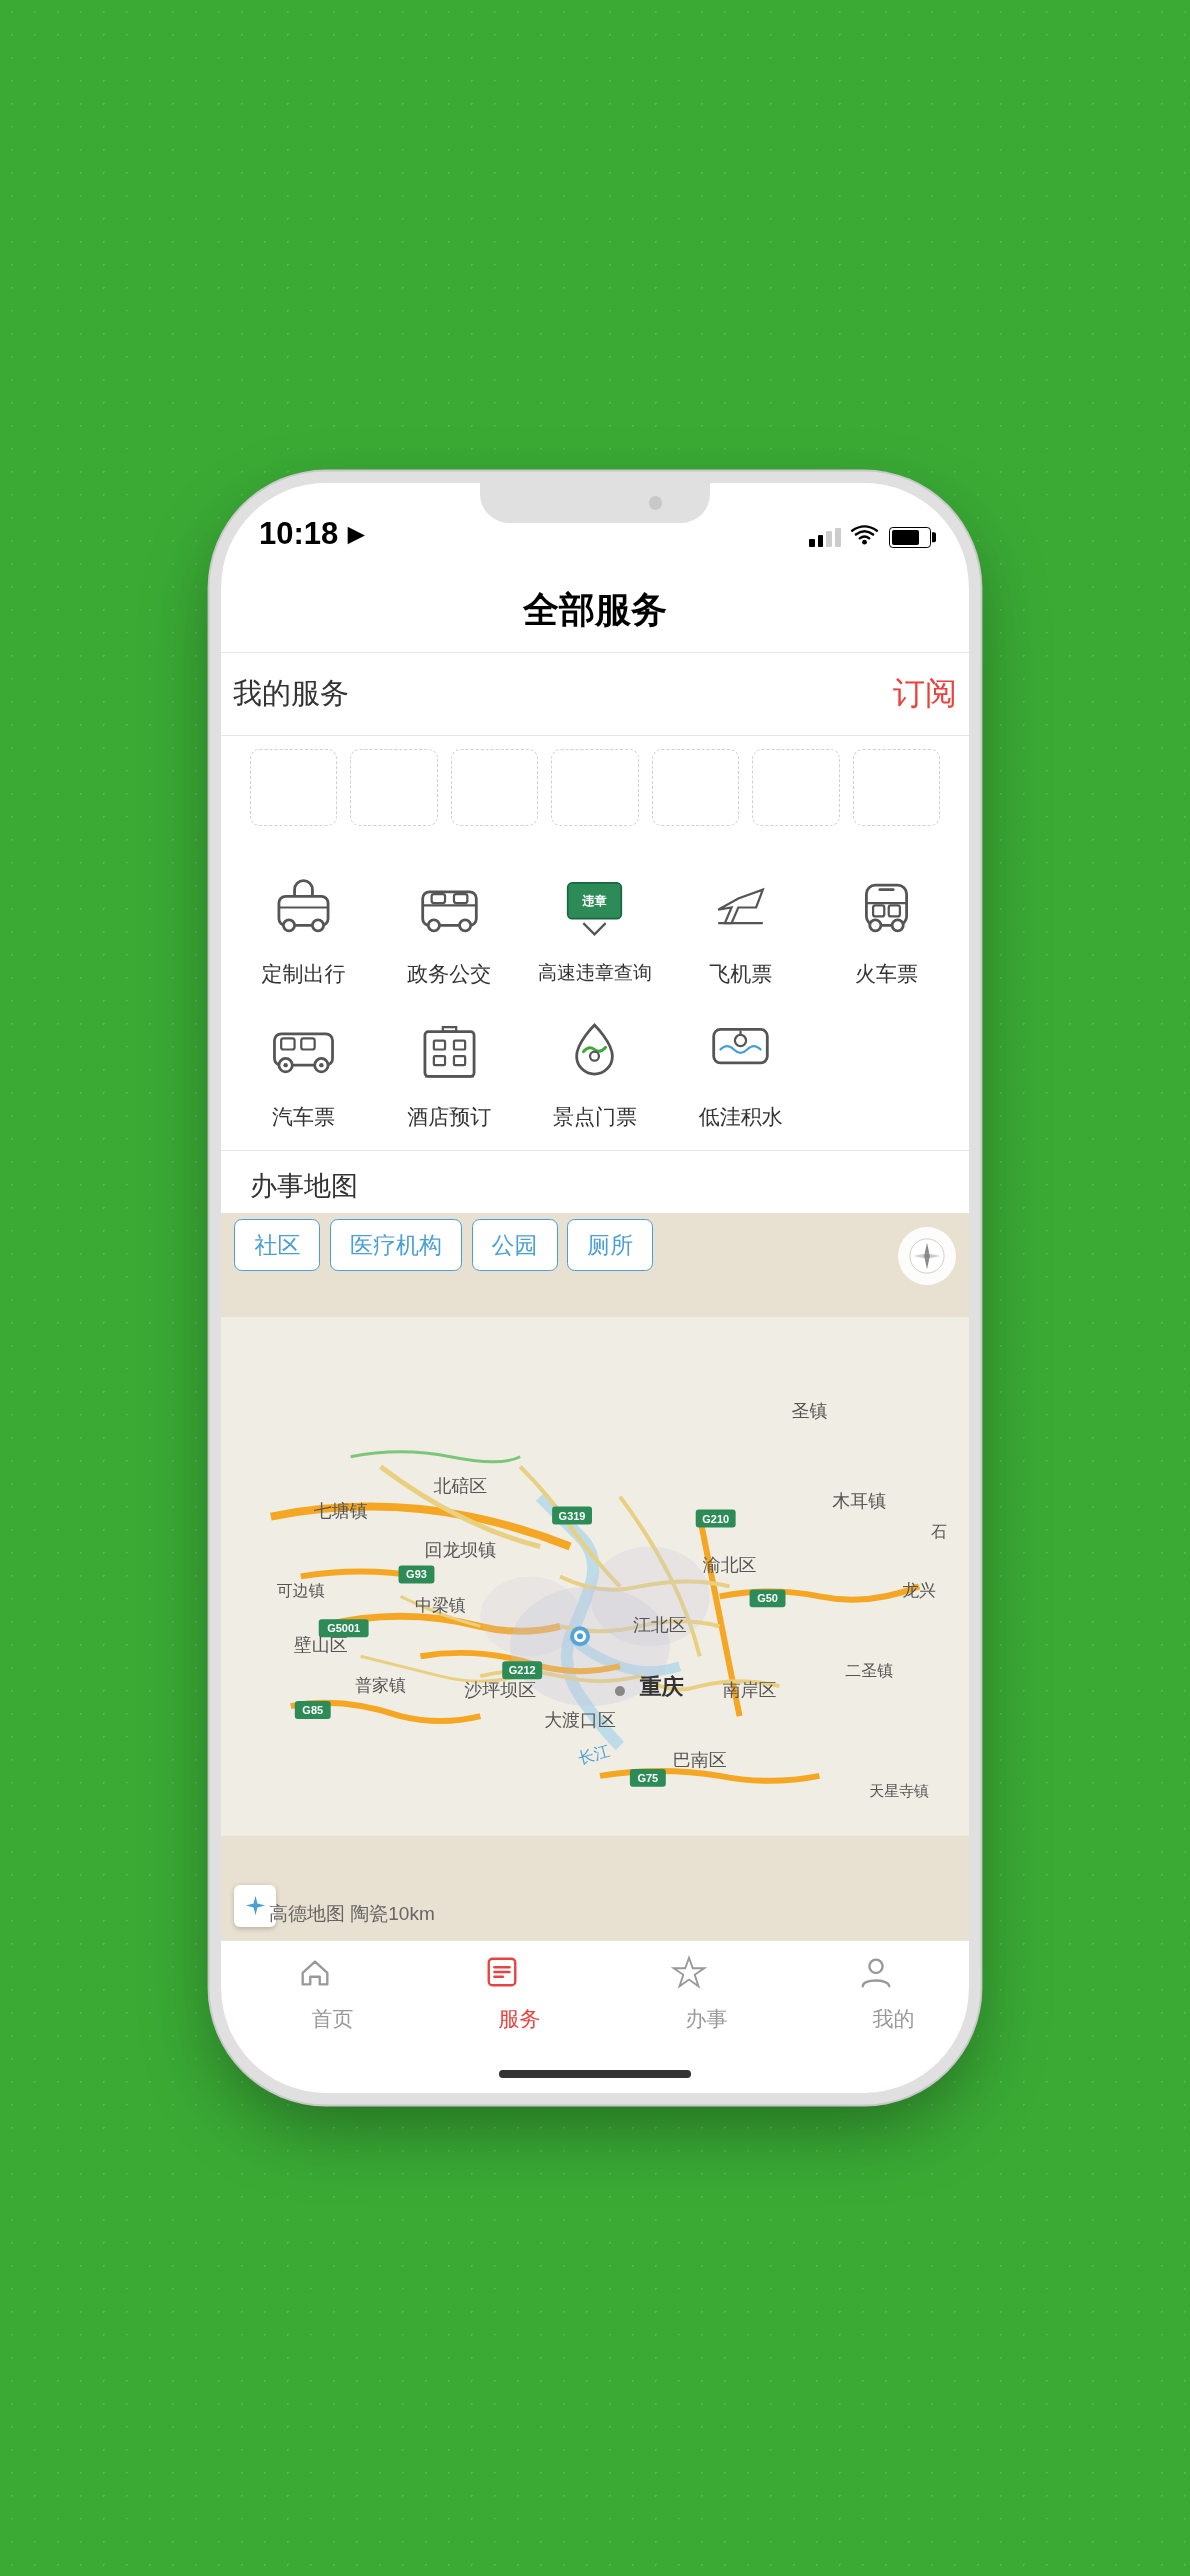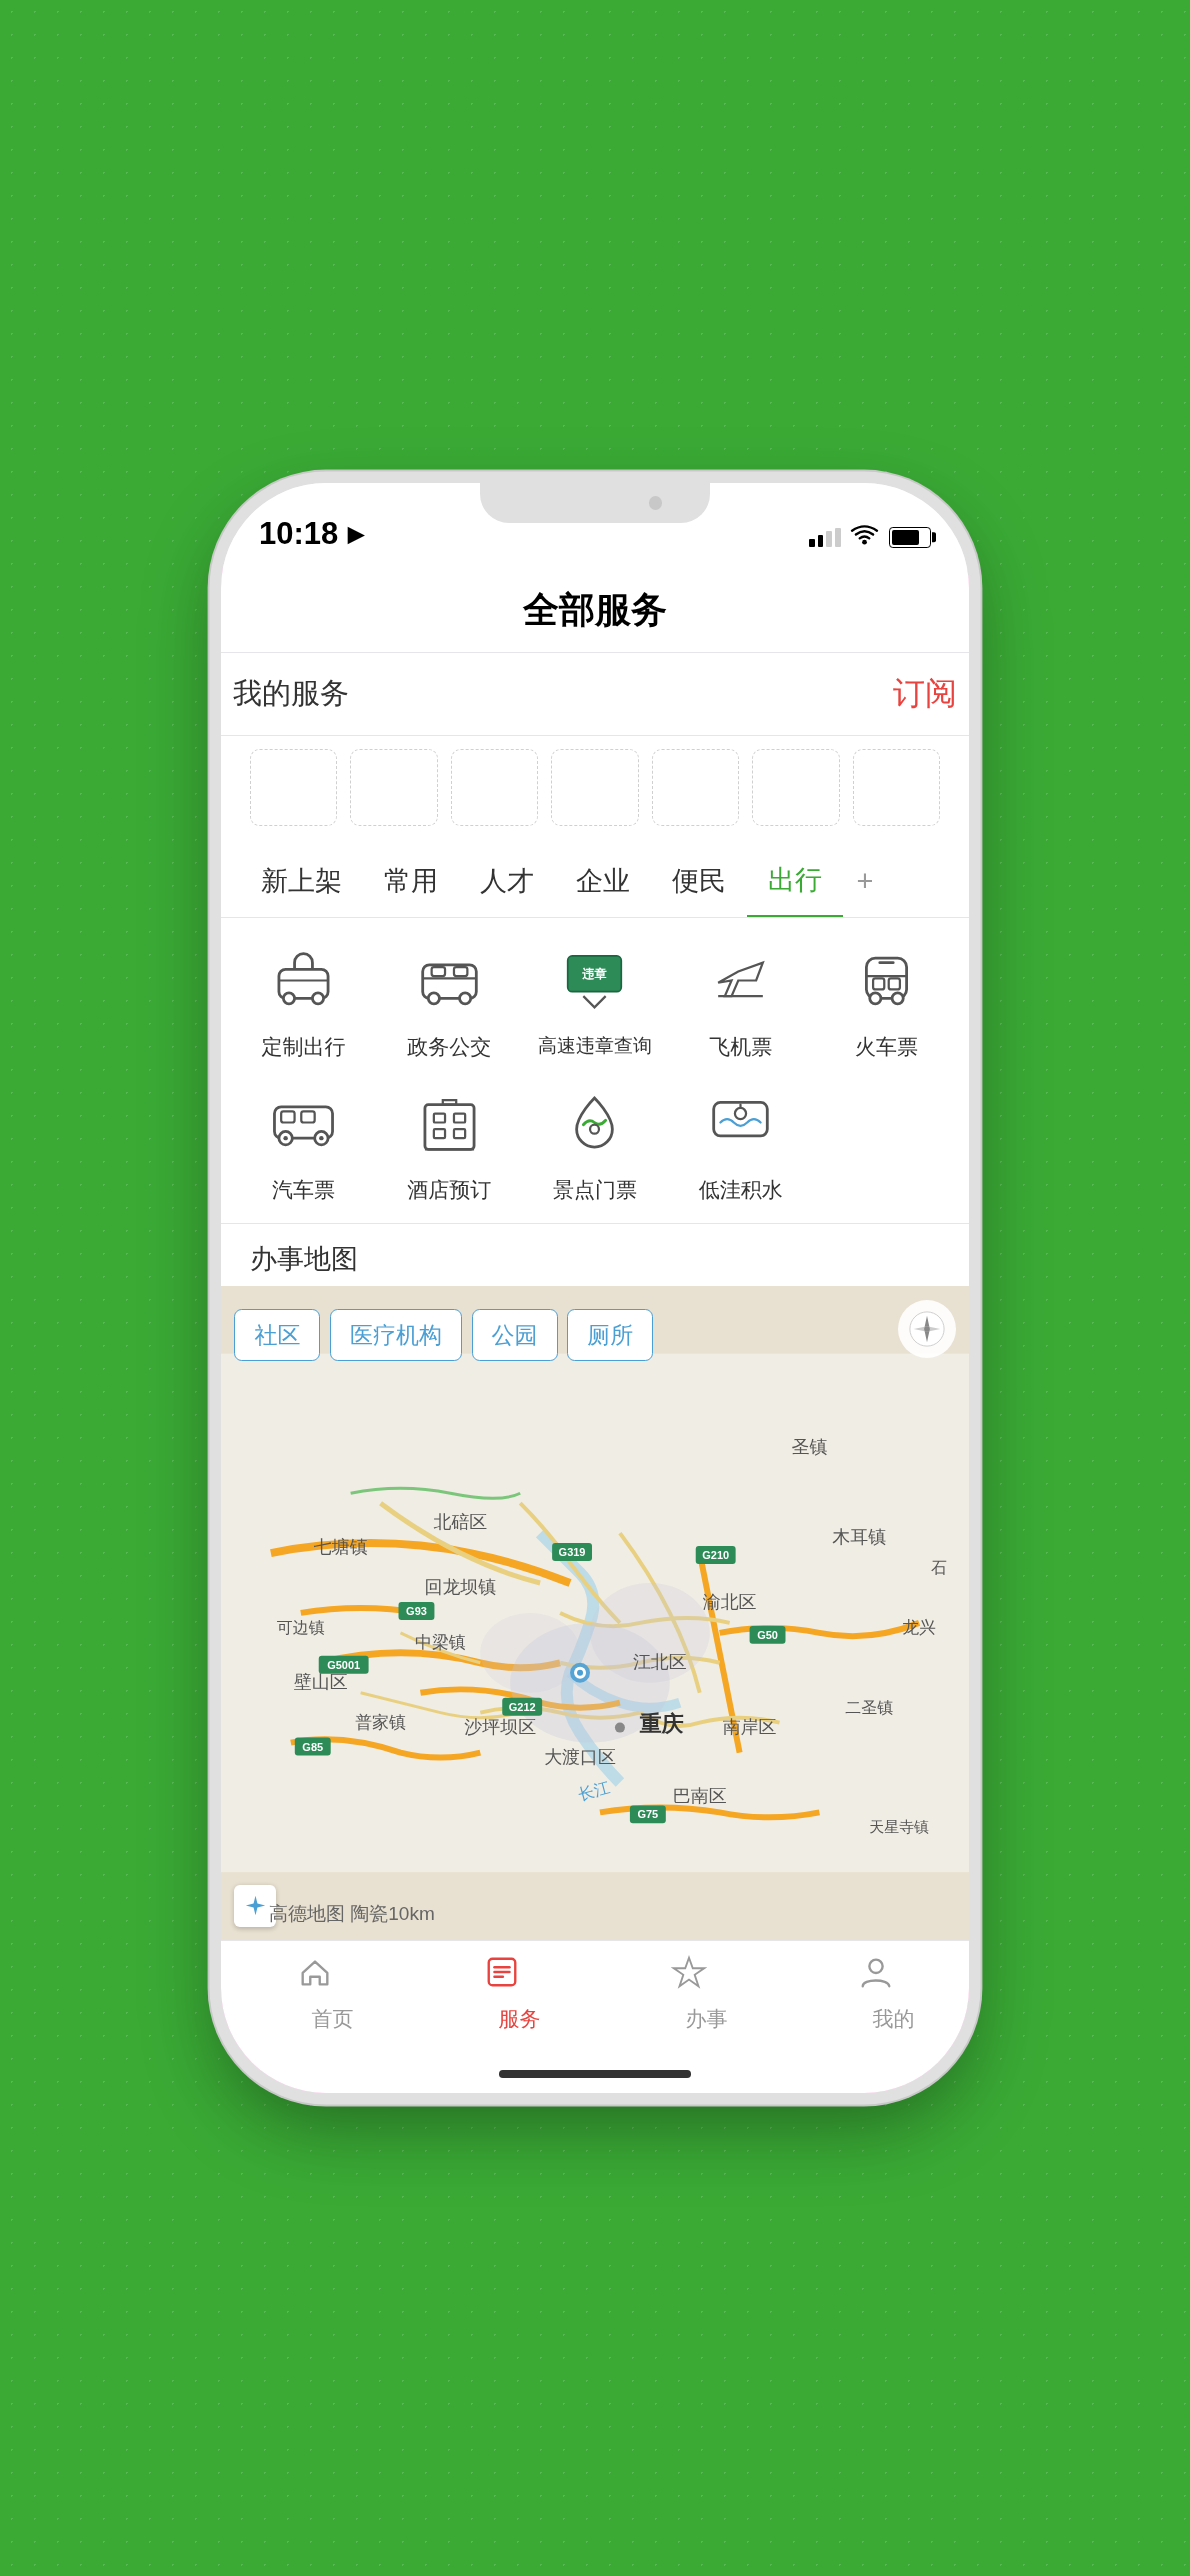--- a/index.html
+++ b/index.html
@@ -239,21 +239,21 @@
       font-weight: 500;
     }
     .map-container {
       flex: 1;
       position: relative;
       overflow: hidden;
       background: #e8e0d0;
     }
     .map-overlay-tabs {
       position: absolute;
-      top: 23px;
+      top: 6px;
       left: 13.4px;
       right: 48px;
       display: flex;
       gap: 9.6px;
       z-index: 10;
     }
     .map-tab {
       background: white;
       border: 1.9px solid #4a9fd4;
       border-radius: 7.7px;
@@ -401,29 +401,20 @@
     <div class="placeholder-row">
       <div class="placeholder-box"></div>
       <div class="placeholder-box"></div>
       <div class="placeholder-box"></div>
       <div class="placeholder-box"></div>
       <div class="placeholder-box"></div>
       <div class="placeholder-box"></div>
       <div class="placeholder-box"></div>
     </div>
 
-    <div class="category-tabs">
-      <div class="tab-item">新上架</div>
-      <div class="tab-item">常用</div>
-      <div class="tab-item">人才</div>
-      <div class="tab-item">企业</div>
-      <div class="tab-item">便民</div>
-      <div class="tab-item active">出行</div>
-      <div class="tab-add">+</div>
-    </div>
 
     <div class="services-grid">
 
       <div class="service-item">
         <div class="service-icon-wrap">
           <svg viewBox="0 0 60 60" fill="none">
             <rect x="8" y="20" width="44" height="26" rx="6" stroke="#555" stroke-width="2.5" fill="white"></rect>
             <circle cx="17" cy="46" r="5" stroke="#555" stroke-width="2.5" fill="white"></circle>
             <circle cx="43" cy="46" r="5" stroke="#555" stroke-width="2.5" fill="white"></circle>
             <path d="M8 30h44" stroke="#555" stroke-width="2"></path>

